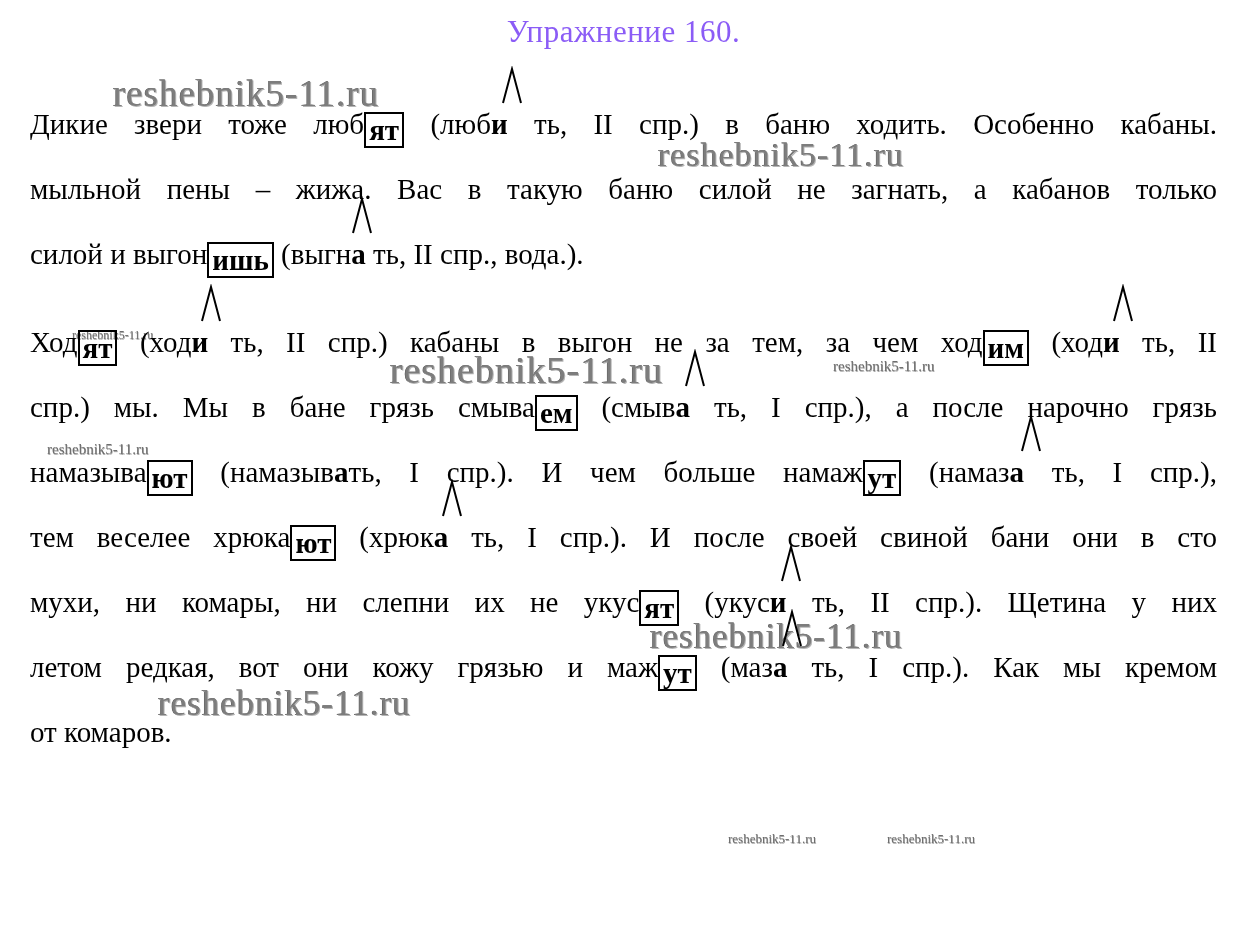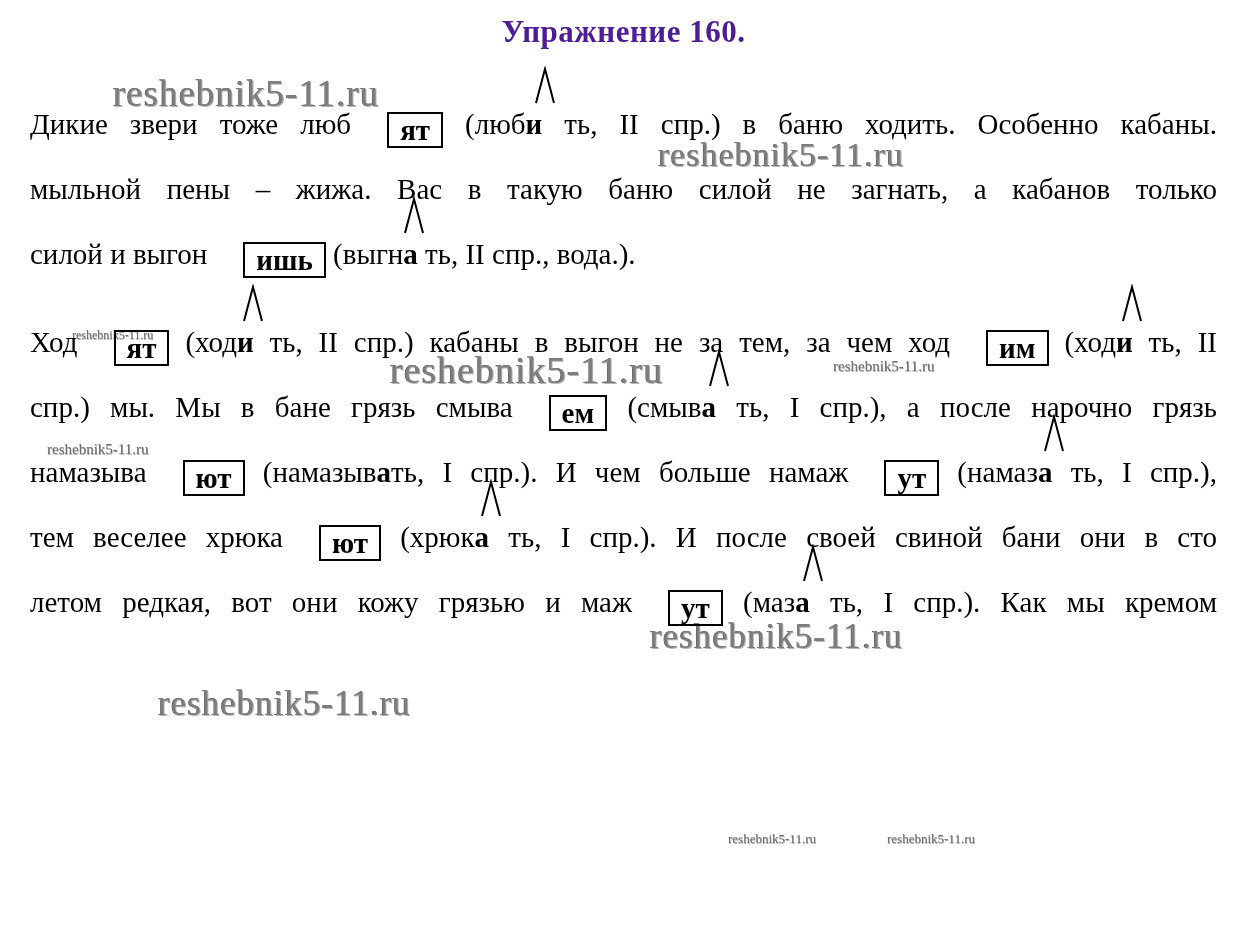--- a/index.html
+++ b/index.html
@@ -8,41 +8,40 @@
     background: #ffffff;
     font-family: "Liberation Serif", serif;
     position: relative;
     overflow: hidden;
   }
   .page { position: absolute; inset: 0; background: #ffffff; }
 
   .title {
     position: absolute; top: 14px; left: 0; width: 100%;
     text-align: center;
-    font-size: 31px; font-weight: bold; color: #4c1d95;
+    font-size: 31px; font-weight: normal; color: #8b5cf6;
     letter-spacing: 0.5px;
   }
 
   .content {
     position: absolute; left: 30px; top: 92px; width: 1187px;
     font-size: 29px; color: #000;
   }
   .para { }
   .para + .para { margin-top: 23px; }
   .line { line-height: 65px; }
   .line.fill { text-align: justify; text-align-last: justify; }
 
   .ending {
     display: inline-block;
     border: 2px solid #000;
     font-weight: bold;
-    padding: 0 11px;
+    padding: 0 3px;
     line-height: 32px;
     vertical-align: -6px;
-    margin-left: 36px;
   }
 
   .bold { font-weight: bold; }
 
   .stress { position: relative; font-weight: bold; }
   .caret {
     position: absolute;
     left: 50%; transform: translateX(-50%);
     bottom: 36px;
     width: 24px; height: 38px;
@@ -131,22 +130,30 @@
               </svg>
             </span>
 </span><span class="t">ть, I спр.),</span></div>
         <div class="line fill"><span class="t">тем веселее хрюка</span><span class="ending">ют</span><span class="t"> (хрюк</span><span class="stress">а
   <span class="caret">
               <svg width="24" height="38" viewBox="0 0 24 38" xmlns="http://www.w3.org/2000/svg">
                 <polyline points="3,37 12,3 21,37" fill="none" stroke="#000000" stroke-width="2"></polyline>
               </svg>
             </span>
 </span><span class="t">ть, I спр.). И после своей свиной бани они в сто</span></div>
+        <div class="line fill"><span class="t">мухи, ни комары, ни слепни их не укус</span><span class="ending">ят</span><span class="t"> (укус</span><span class="stress">и
+  <span class="caret">
+              <svg width="24" height="38" viewBox="0 0 24 38" xmlns="http://www.w3.org/2000/svg">
+                <polyline points="3,37 12,3 21,37" fill="none" stroke="#000000" stroke-width="2"></polyline>
+              </svg>
+            </span>
+</span><span class="t">ть, II спр.). Щетина у них</span></div>
         <div class="line fill"><span class="t">летом редкая, вот они кожу грязью и маж</span><span class="ending">ут</span><span class="t"> (маз</span><span class="stress">а
   <span class="caret">
               <svg width="24" height="38" viewBox="0 0 24 38" xmlns="http://www.w3.org/2000/svg">
                 <polyline points="3,37 12,3 21,37" fill="none" stroke="#000000" stroke-width="2"></polyline>
               </svg>
             </span>
 </span><span class="t">ть, I спр.). Как мы кремом</span></div>
+        <div class="line"><span class="t">от комаров.</span></div>
       </div>
     </div>
 </div>
 
 </body></html>

